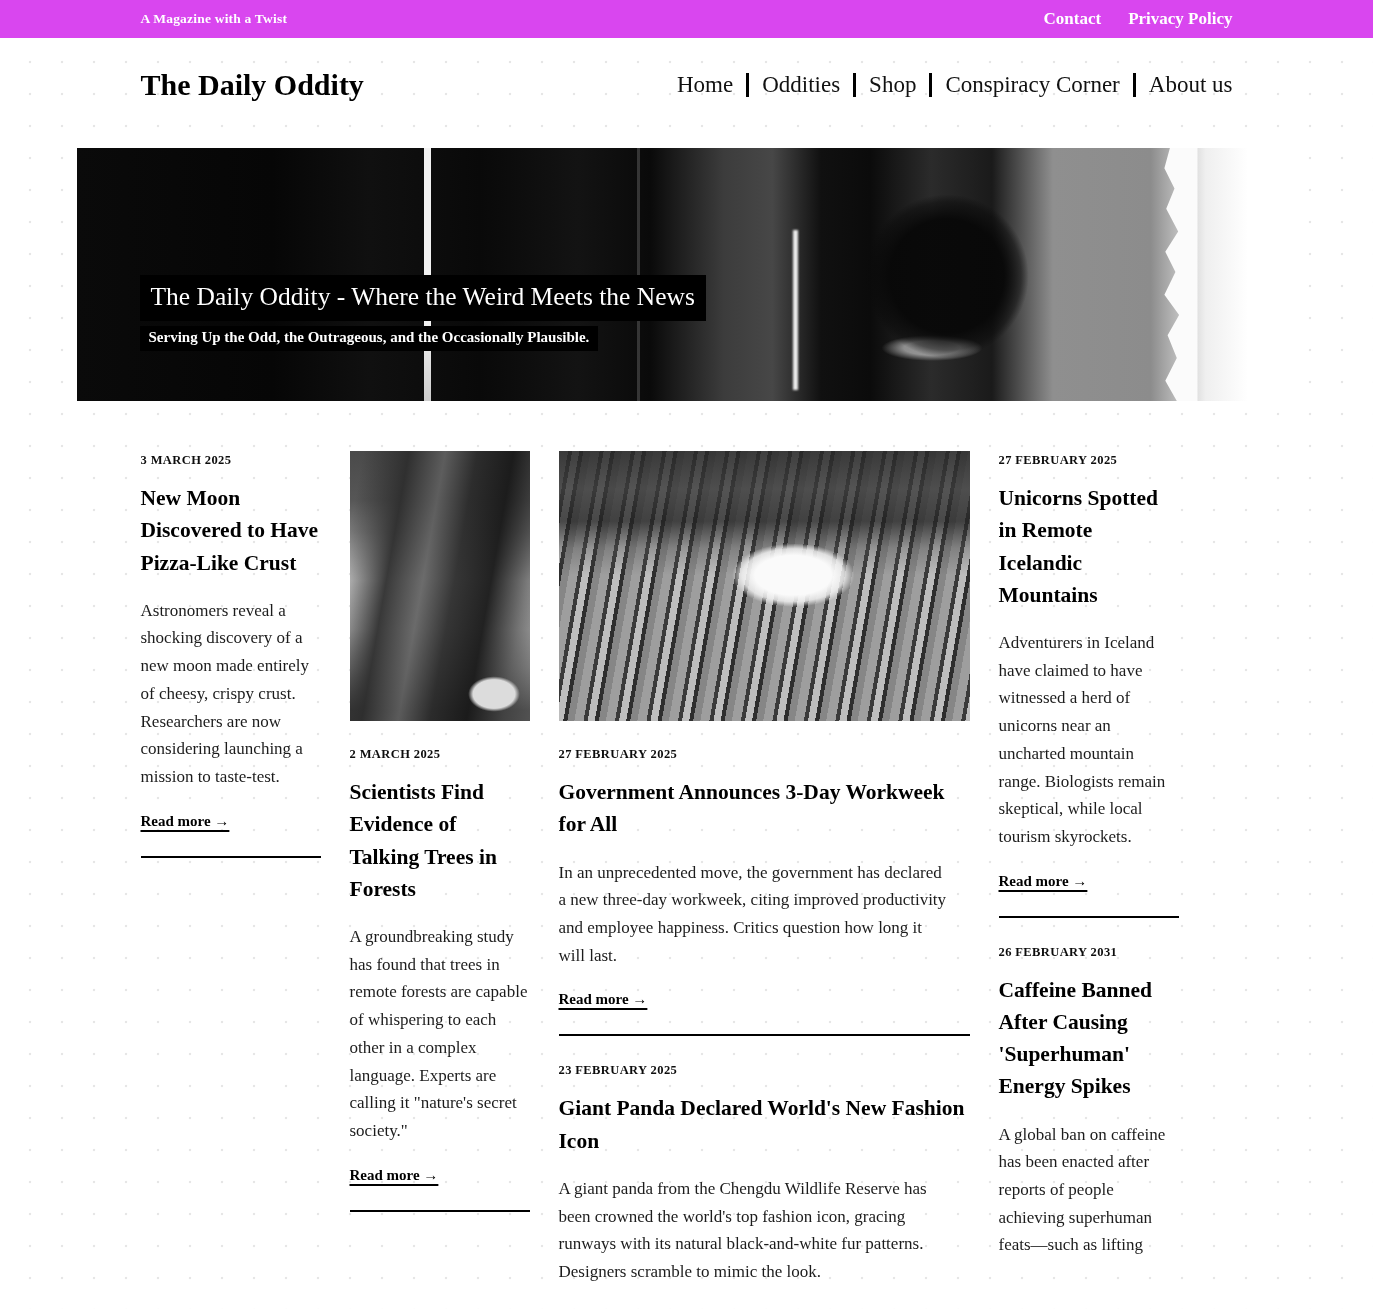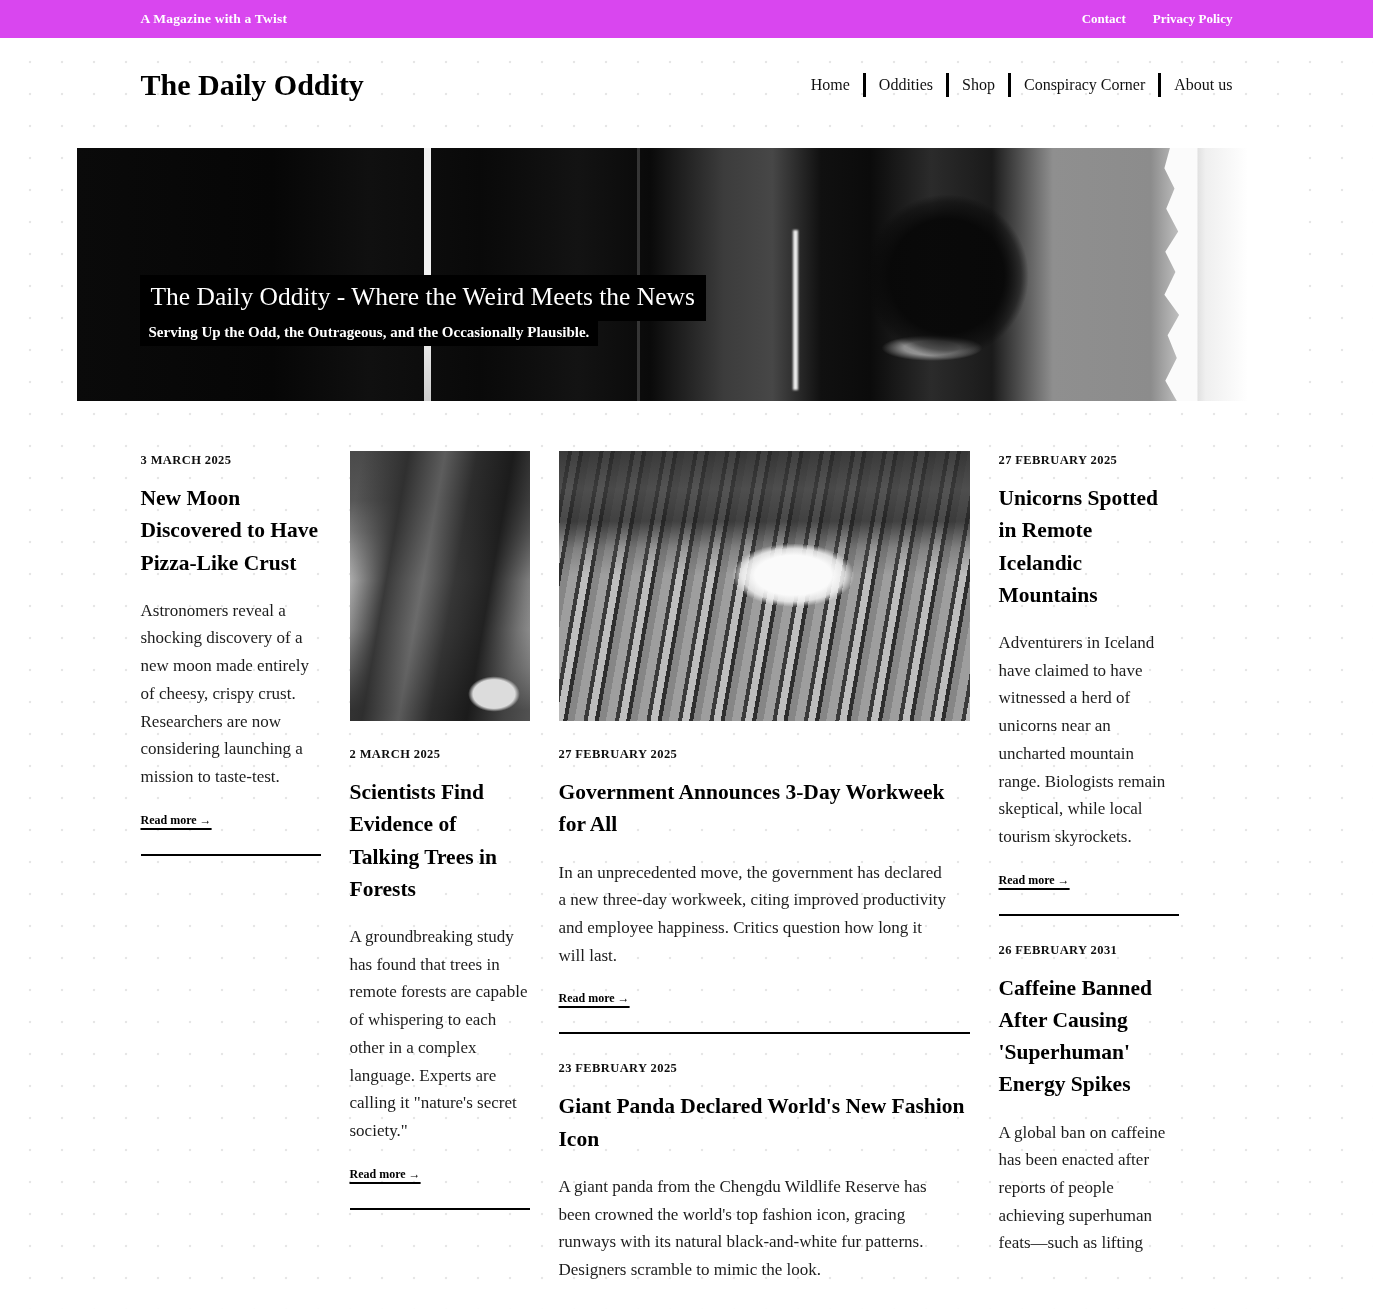--- a/index.html
+++ b/index.html
@@ -12,53 +12,53 @@
     background-size:32px 32px;
     background-position:14px 14px;
   }
   a { color:inherit; text-decoration:none; cursor:pointer; }
 
   
   .topbar { background:#d946ef; height:38px; display:flex; align-items:center; }
   .topbar-inner { width:1092px; margin:0 auto; display:flex; justify-content:space-between; align-items:center; }
   .tagline { color:#fff; font-size:13.5px; font-weight:700; letter-spacing:.2px; }
   .topbar-links { display:flex; gap:27px; }
-  .topbar-links a { color:#fff; font-size:13px; font-weight:700; }
+  .topbar-links a { color:#fff; font-size:17px; font-weight:700; }
 
   
   .site-header { width:1092px; margin:0 auto; padding-top:30px; display:flex; justify-content:space-between; align-items:center; }
   .site-title { font-size:30px; font-weight:700; color:#000; }
   .main-nav { display:flex; align-items:center; }
-  .main-nav a { font-size:16px; color:#111; }
+  .main-nav a { font-size:23px; color:#111; }
   .nav-sep { width:3px; height:24px; background:#000; margin:0 13px; }
 
   
   .hero {
     width:1220px; height:253px; margin:46px auto 0; position:relative; overflow:hidden;
     background-image:
       radial-gradient(circle 95px at 870px 128px, rgba(8,8,8,.96) 0 60%, rgba(10,10,10,.5) 78%, transparent 86%),
       radial-gradient(ellipse 70px 18px at 855px 200px, rgba(255,255,255,.5) 0 40%, transparent 72%),
       linear-gradient(90deg,#0a0a0a 0%,#060606 16%,#101010 24%,#090909 33%,#131313 41%,#0a0a0a 47%,#3c3c3c 53%,#474747 57%,#101010 61%,#0b0b0b 65%,#2b2b2b 70%,#1a1a1a 75%,#8f8f8f 80%,#8c8c8c 88%,#efefef 92.5%,#ffffff 96%);
   }
   .hero-streak-a { position:absolute; left:347px; top:0; height:100%; width:7px; background:linear-gradient(180deg,#fff 0 70%,#d8d8d8); filter:blur(.6px); opacity:.95; }
   .hero-streak-a2 { position:absolute; left:560px; top:0; height:100%; width:3px; background:#cfcfcf; opacity:.22; }
   .hero-streak-b { position:absolute; left:716px; top:82px; height:160px; width:5px; background:#fff; filter:blur(1px); opacity:.9; }
   .hero-torn { position:absolute; left:1075px; top:0; bottom:0; width:46px; background:#fbfbfb;
     clip-path:polygon(40% 0,100% 0,100% 100%,55% 100%,30% 92%,55% 83%,35% 74%,60% 66%,28% 58%,52% 49%,30% 41%,58% 33%,32% 24%,50% 16%,28% 8%); }
   .hero-caption { position:absolute; left:63px; top:127px; z-index:5; }
   .hero-title { display:inline-block; background:#000; color:#fff; font-size:25.5px; font-weight:400; padding:7px 11px 9px;text-align:right; }
-  .hero-subtitle { display:inline-block; background:#000; color:#fff; font-size:15px; font-weight:700; padding:3px 9px 5px; }
+  .hero-subtitle { display:inline-block; background:#000; color:#fff; font-size:15px; font-weight:700; padding:3px 9px 5px; margin-top:5px; }
 
   
   .content { width:1092px; margin:50px auto 0; display:grid; grid-template-columns:180px 180px 411px 180px; column-gap:29px; align-items:start; }
   .post-date { font-size:12.5px; font-weight:700; letter-spacing:.4px; color:#0d0d0d; margin-top:2px; }
   .post-title { font-size:21.5px; font-weight:700; line-height:1.5; margin-top:14px; color:#000; }
   .post-excerpt { font-size:17px; line-height:1.63; margin-top:18px; color:#1c1c1c; }
   .col-wide .post-excerpt { max-width:393px; }
-  .read-more { display:inline-block; margin-top:22px; font-size:12px; font-weight:700; color:#000;
+  .read-more { display:inline-block; margin-top:22px; font-size:15px; font-weight:700; color:#000;
                text-decoration:underline; text-decoration-thickness:1.5px; text-underline-offset:4px; }
   .rule { border:none; border-top:2.5px solid #000; margin:26px 0 27px; }
 
   .thumb { width:100%; margin-bottom:26px; }
   .thumb-fur { height:118px;
     background-image:
       linear-gradient(115deg, rgba(0,0,0,.28), rgba(0,0,0,0) 40%, rgba(0,0,0,.3) 92%),
       repeating-linear-gradient(97deg,#8a8a8a 0 1px,#5c5c5c 1px 3px,#9b9b9b 3px 4px,#4f4f4f 4px 7px,#777777 7px 9px); }
   .thumb-tree { height:270px;
     background-image:

